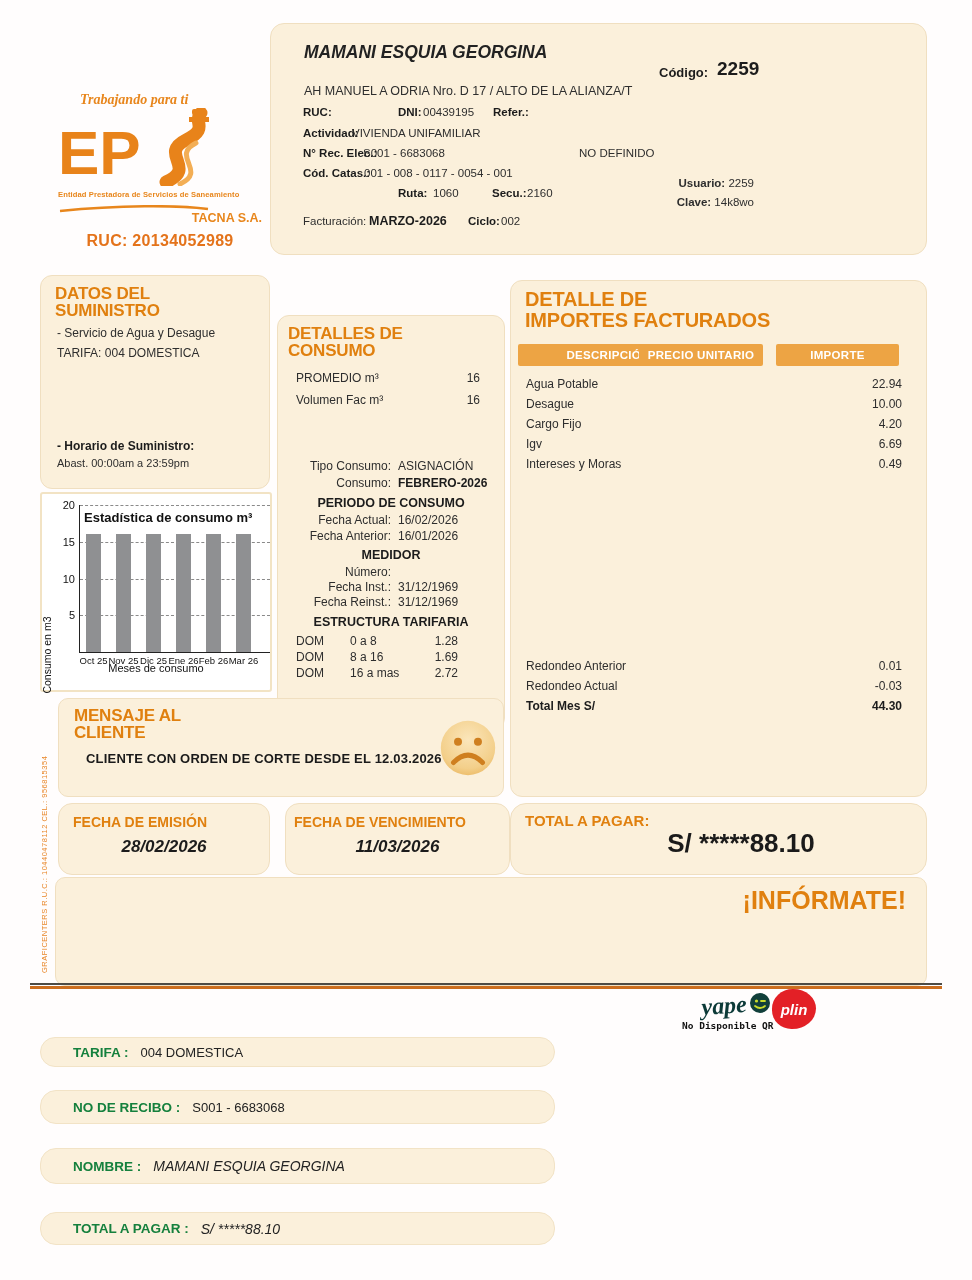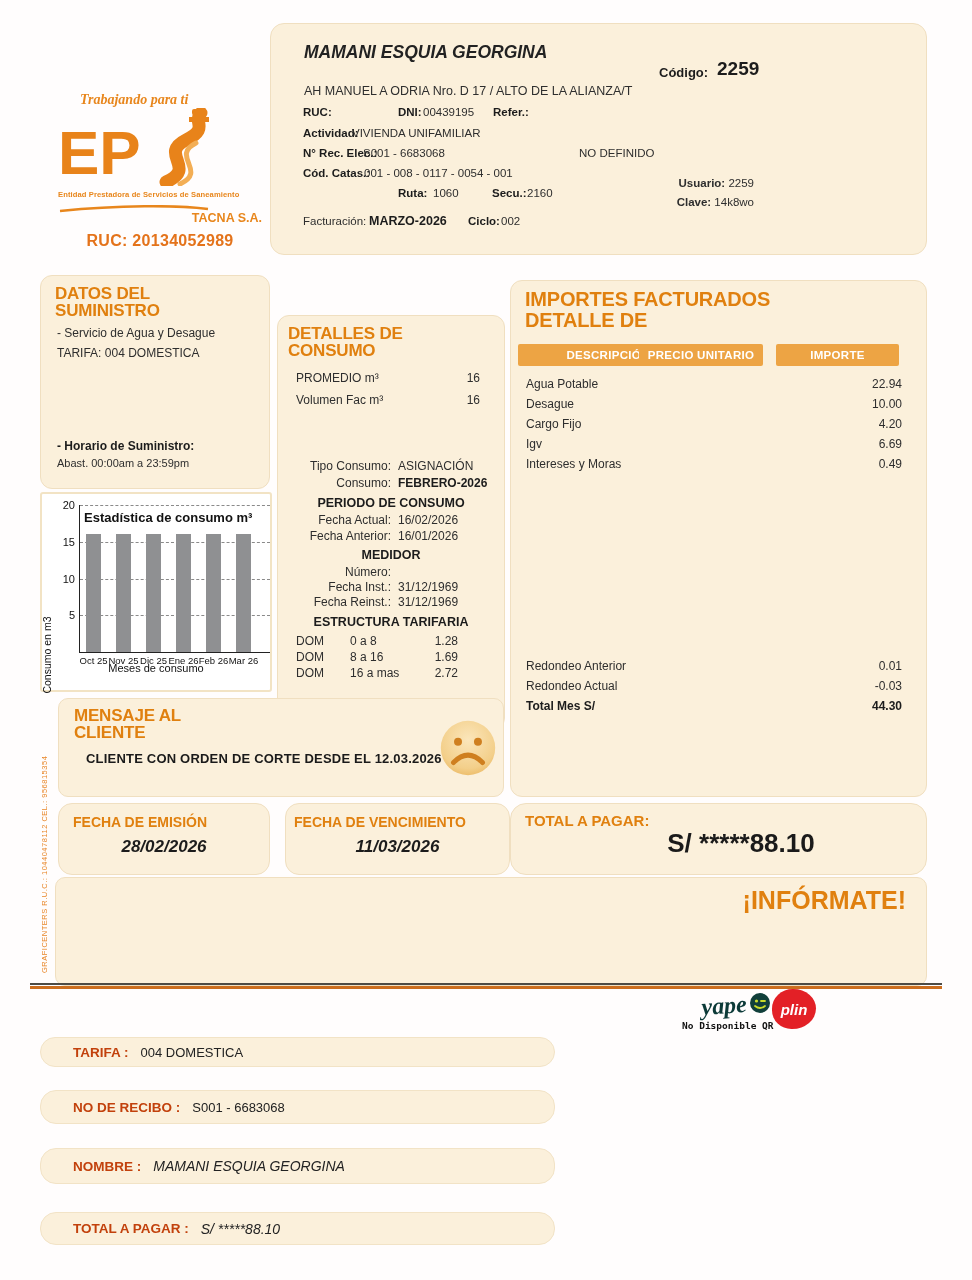--- a/index.html
+++ b/index.html
@@ -30,21 +30,21 @@
   .chip{position:absolute;height:22px;background:#eda444;color:#fff;font-weight:bold;
         font-size:11.5px;display:flex;align-items:center;justify-content:center;
         border-radius:2px;letter-spacing:.3px;}
   .irow{position:absolute;left:15px;right:24px;height:20px;font-size:12px;color:#2e2e2e;}
   .irow .d{position:absolute;left:0;}
   .irow .v{position:absolute;right:0;}
   .bold{font-weight:bold;color:#1c1c1c;}
   
   .sumrow{position:absolute;left:40px;width:513px;background:#fbf0db;border:1px solid #f2e3c6;
           border-radius:16px;display:flex;align-items:center;}
-  .sumrow .sl{color:#c2410c;font-weight:bold;font-size:13.5px;margin-left:32px;white-space:nowrap;}
+  .sumrow .sl{color:#15803d;font-weight:bold;font-size:13.5px;margin-left:32px;white-space:nowrap;}
   .sumrow .sv{font-size:13px;color:#222;margin-left:12px;white-space:nowrap;}
   .italic{font-style:italic;}
   .vcredit{position:absolute;left:40px;top:768px;height:205px;width:12px;
            writing-mode:vertical-rl;rotate:180deg;font-size:7.5px;color:#e8872a;
            letter-spacing:.5px;white-space:nowrap;}
 </style>
 </head>
 <body>
 
 <div id="page">
@@ -189,22 +189,22 @@
     <span class="abs small" style="left:18px;top:334px;">DOM</span>
     <span class="abs small" style="left:72px;top:334px;">8 a 16</span>
     <span class="abs small" style="right:46px;top:334px;">1.69</span>
     <span class="abs small" style="left:18px;top:350px;">DOM</span>
     <span class="abs small" style="left:72px;top:350px;">16 a mas</span>
     <span class="abs small" style="right:46px;top:350px;">2.72</span>
   </div>
 
   <div class="box" style="left:510px;top:280px;width:415px;height:515px;">
     <div class="h-big abs" style="left:14px;top:8px;">
+      <div>DETALLE DE</div>
       <div>IMPORTES FACTURADOS</div>
-      <div>DETALLE DE</div>
     </div>
     <div class="chip" style="left:7px;top:63px;width:116px;padding-left:32px;">DESCRIPCIÓN</div>
     <div class="chip" style="left:128px;top:63px;width:124px;">PRECIO UNITARIO</div>
     <div class="chip" style="left:265px;top:63px;width:123px;">IMPORTE</div>
 
     <div class="irow" style="top:96px;">
         <span class="d">Agua Potable</span>
         <span class="v">22.94</span>
       </div>
     <div class="irow" style="top:116px;">

